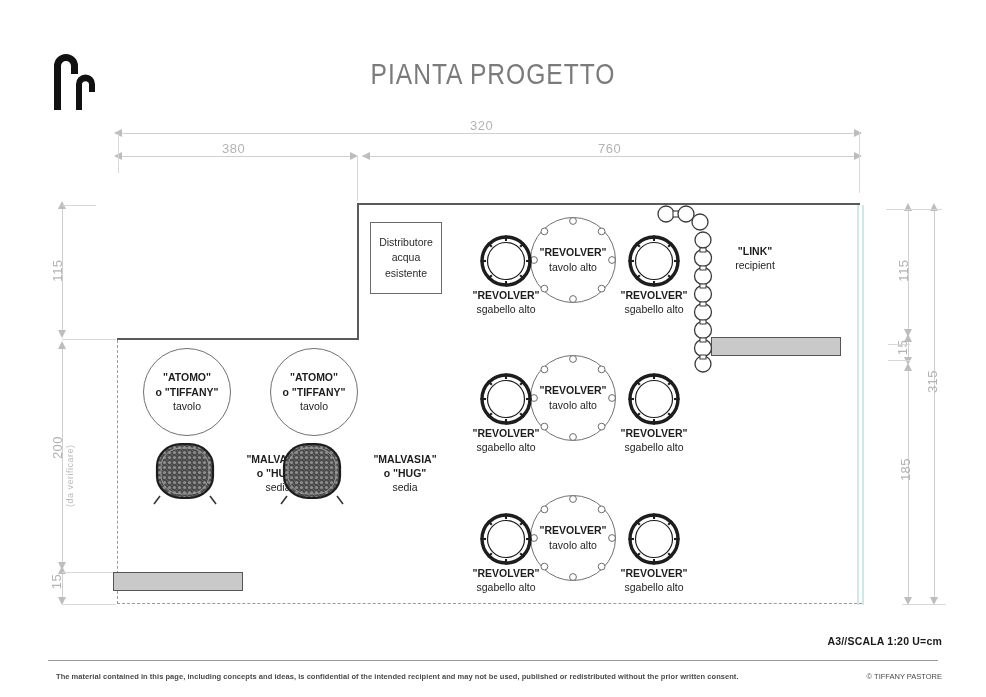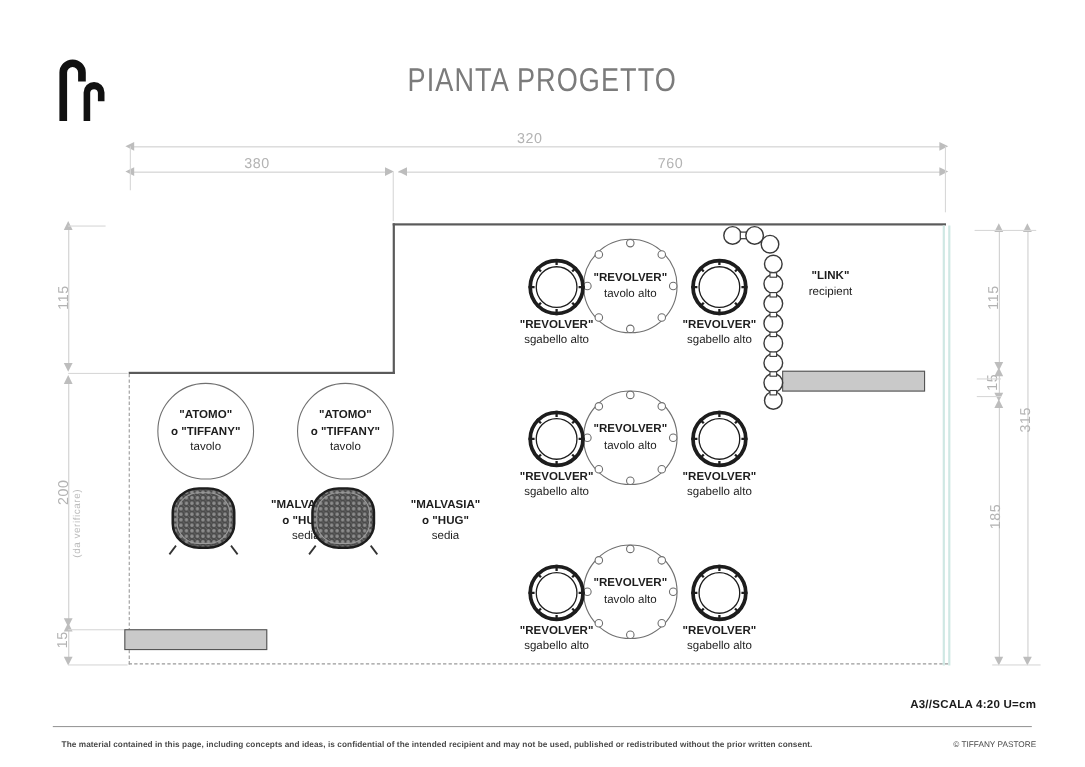--- a/index.html
+++ b/index.html
@@ -172,20 +172,27 @@
 
   <div class="abs dashed-v" style="left:117px;top:340px;height:264px;"></div>
   <div class="abs dashed-h" style="left:117px;top:603px;width:745px;"></div>
 
   <div class="abs glass" style="left:857px;top:205px;width:2px;height:400px;"></div>
   <div class="abs glass" style="left:862px;top:205px;width:2px;height:400px;"></div>
 
   <div class="abs greybar" style="left:711px;top:337px;width:130px;height:19px;"></div>
   <div class="abs greybar" style="left:113px;top:572px;width:130px;height:19px;"></div>
 
+  <div class="abs" id="water-box" style="left:370px;top:222px;width:72px;height:72px;">
+    <div>
+      <div>Distributore</div>
+      <div>acqua</div>
+      <div>esistente</div>
+    </div>
+  </div>
 
   <svg class="abs" style="left:655px;top:203px;" width="60" height="170" viewBox="0 0 60 170">
     <g fill="#fff" stroke="#3a3a3a" stroke-width="1.3">
 
       <circle cx="11" cy="11" r="8"></circle>
       <rect x="18" y="8" width="6" height="6" fill="#fff" stroke="#3a3a3a" stroke-width="1.1"></rect>
       <circle cx="31" cy="11" r="8"></circle>
 
       <circle cx="45" cy="19" r="8"></circle>
       <circle cx="48" cy="37" r="8"></circle>
@@ -436,17 +443,17 @@
     <rect x="9" y="8" width="48" height="46" rx="20" ry="19" fill="none" stroke="#9b9b9b" stroke-width="1"></rect>
   </svg>
   <div class="abs flabel" style="left:349px;top:452px;width:112px;">
     <div><b>"MALVASIA"</b></div>
     <div style="font-weight:700;">o "HUG"</div>
     <div>sedia</div>
   </div>
 
 </div>
 
-<div class="abs" id="scale-note">A3//SCALA 4:20 U=cm</div>
+<div class="abs" id="scale-note">A3//SCALA 1:20 U=cm</div>
 
 <div class="abs" id="footer-rule"></div>
 <div class="abs" id="footer-text">The material contained in this page, including concepts and ideas, is confidential of the intended recipient and may not be used, published or redistributed without the prior written consent.</div>
 <div class="abs" id="footer-copy">© TIFFANY PASTORE</div>
 
 </body></html>

